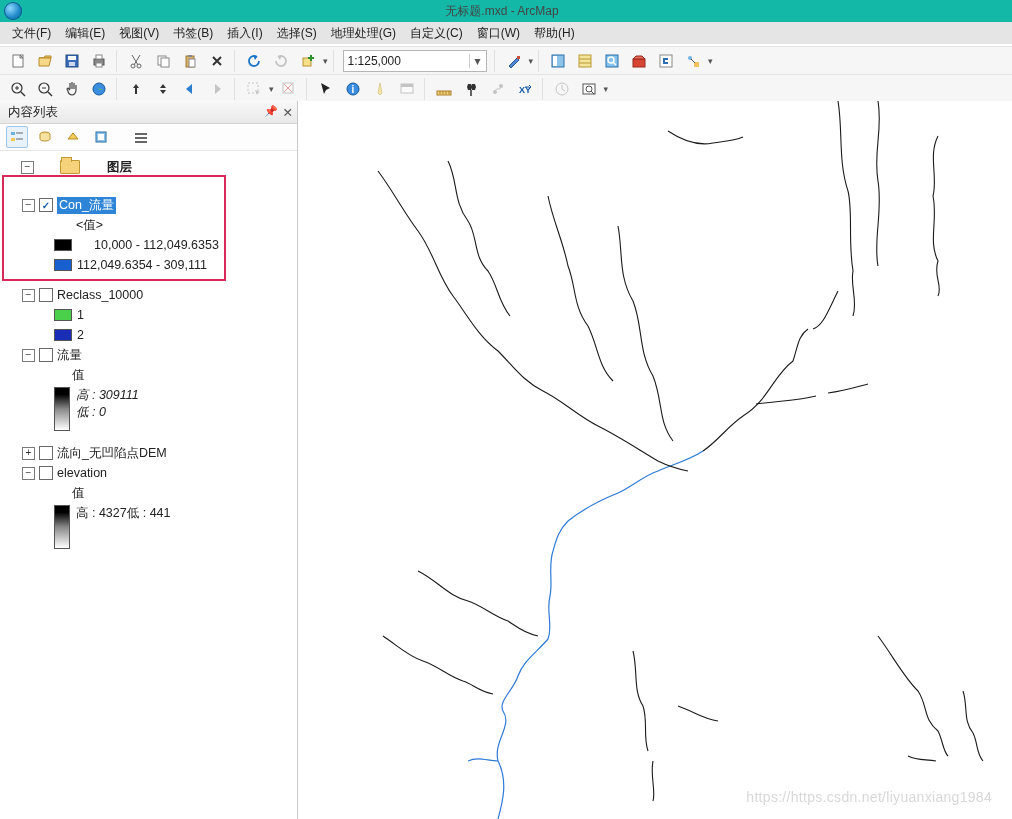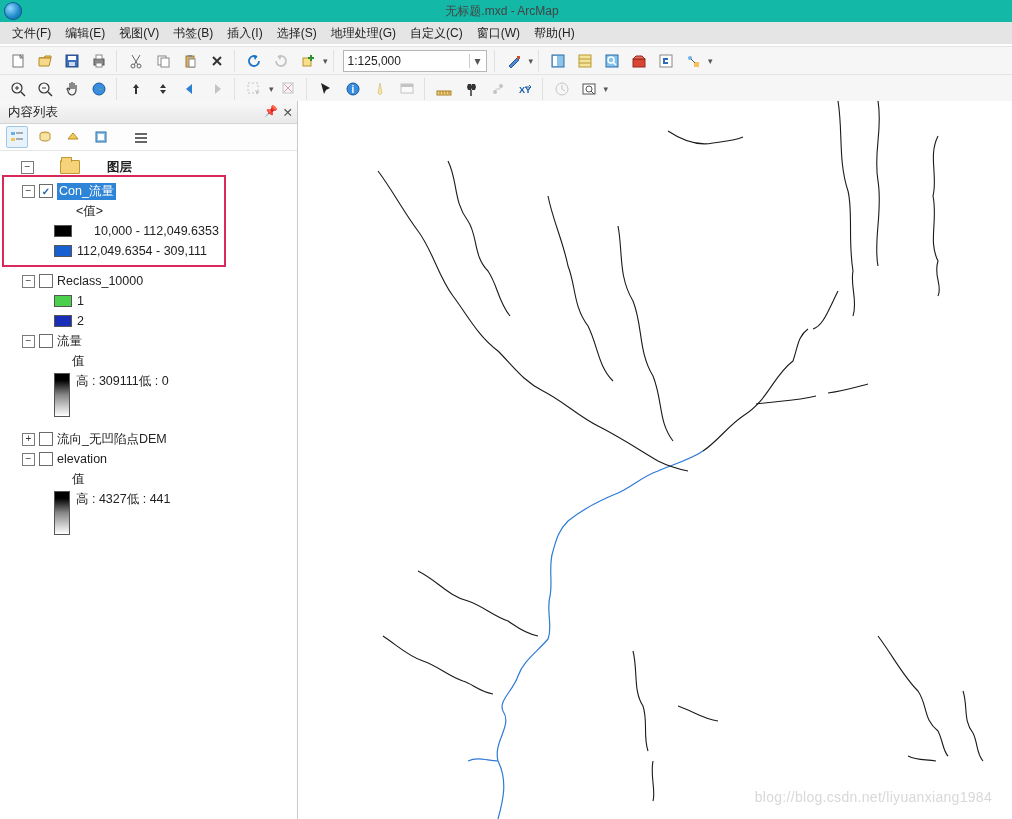--- a/index.html
+++ b/index.html
@@ -110,21 +110,21 @@
     background: linear-gradient(#000 0%, #000 15%, #888 50%, #fff 100%);
     border:1px solid #555; display:inline-block;
   }
   .dfolder{
      width:18px; height:12px; background:#f6d27a; border:1px solid #c29832;
      border-radius:1px; display:inline-block; margin-right:5px; position:relative;
   }
   .dfolder::before{content:""; position:absolute; top:-4px; left:0; width:9px; height:4px;
     background:#f6d27a; border:1px solid #c29832; border-bottom:none; border-radius:1px 1px 0 0;}
   .highlight-box{
-    border:2px solid #d9295b; padding:4px 0 4px; margin: -2px 0 4px -2px; width: 220px;
+    border:2px solid #d9295b; padding:18px 0 4px; margin: -2px 0 4px -2px; width: 220px;
   }
 
   
   .map {
     position:absolute; top:101px; left:298px; right:0; bottom:0;
     background:#fff; overflow:hidden;
   }
   .map svg { position:absolute; left:0; top:0; }
 
   .watermark {
@@ -506,21 +506,21 @@
     <div class="row" style="margin-left:18px;">
       <span class="exp"></span>
       <span class="chk"></span>
       <span>流量</span>
     </div>
     <div class="row" style="margin-left:68px;">
       <span>值</span>
     </div>
     <div style="margin-left:50px; display:flex; align-items:stretch;">
       <span class="grad"></span>
-      <div style="display:flex; justify-content:flex-start; padding:2px 0;">
+      <div style="display:flex; flex-direction:column; justify-content:flex-start; padding:2px 0;font-style:italic;">
         <span><span>高 : </span><span>309111</span></span>
         <span><span>低 : </span><span>0</span></span>
       </div>
     </div>
 
     <div style="height:10px"></div>
     <div class="row" style="margin-left:18px;">
       <span class="exp plus"></span>
       <span class="chk"></span>
       <span>流向_无凹陷点DEM</span>
@@ -577,14 +577,14 @@
       <path d="M120 470 C140 480 150 495 170 500 C185 505 195 515 210 520 C218 525 225 532 240 535"></path>
       <path d="M85 535 C100 545 110 555 125 560 C140 565 150 575 165 580 C175 583 180 590 195 593"></path>
 
       <path d="M335 550 C340 570 335 590 345 605 C350 620 345 635 350 650 M355 660 C352 675 358 690 355 700"></path>
       <path d="M580 535 C595 555 605 575 620 590 C630 605 625 618 640 630 C645 640 645 650 650 655"></path>
       <path d="M665 590 C670 605 665 620 675 632 C680 642 678 652 685 660"></path>
       <path d="M610 655 C620 660 628 658 638 660"></path>
       <path d="M380 605 C395 610 405 618 420 620"></path>
     </g>
   </svg>
-  <div class="watermark">blog://blog.csdn.net/liyuanxiang1984</div>
+  <div class="watermark">https://https.csdn.net/liyuanxiang1984</div>
 </div>
 
 </body></html>

